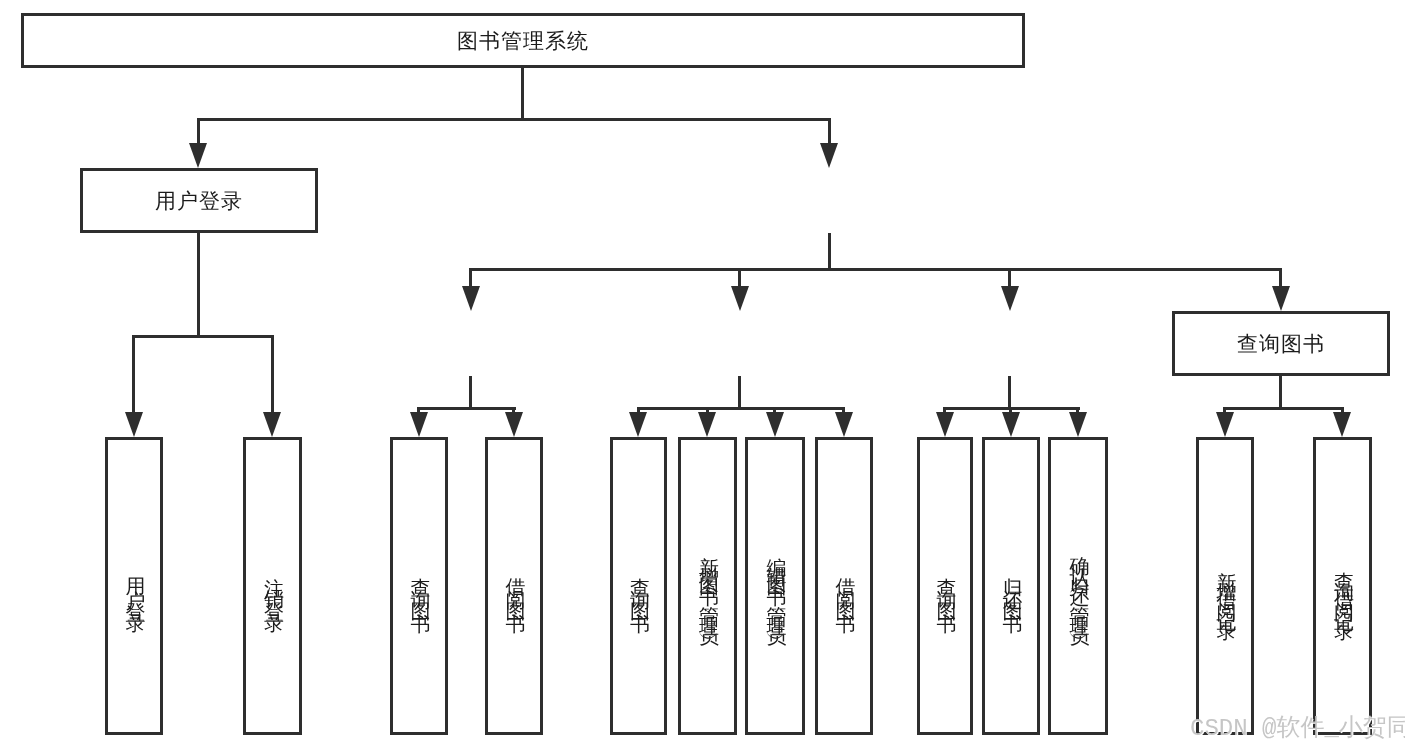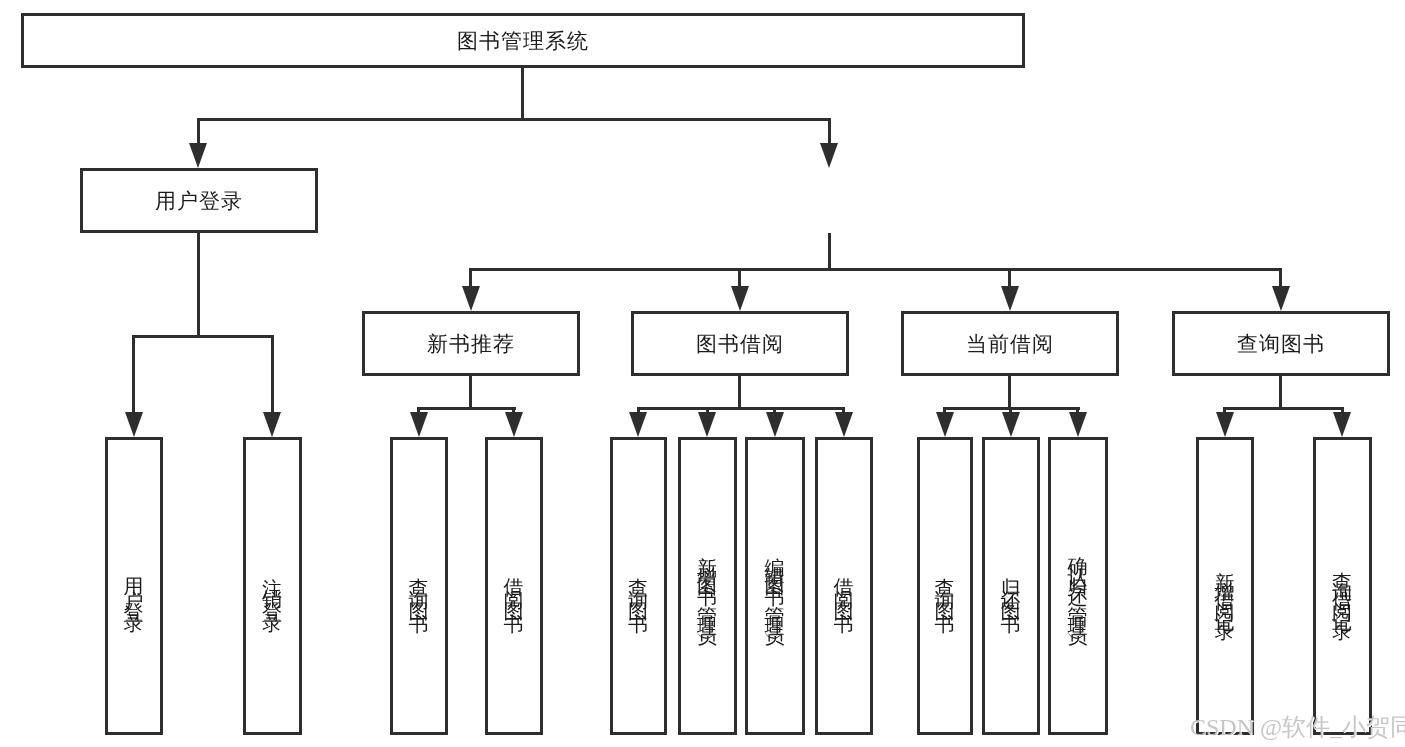--- a/index.html
+++ b/index.html
@@ -6,21 +6,21 @@
     --line:#2e2e2e;
     --border:#2e2e2e;
     --text:#1c1c1c;
     --bg:#ffffff;
   }
   html,body{margin:0;padding:0;background:var(--bg);}
   .canvas{
     position:relative;
     width:1405px;height:747px;
     background:var(--bg);
-    font-family:Liberation Serif, serif;
+    font-family:Liberation Mono, monospace;
     color:var(--text);
     overflow:hidden;
   }
   .box{
     position:absolute;
     box-sizing:border-box;
     border:3px solid var(--border);
     background:var(--bg);
     display:flex;
     align-items:center;
@@ -119,23 +119,20 @@
   <div class="line" style="left:1223px;top:407px;width:121px;height:3px"></div>
   <div class="line" style="left:1223px;top:407px;width:3px;height:9px"></div>
   <div class="line" style="left:1341px;top:407px;width:3px;height:9px"></div>
   <div class="arrow" style="left:1216px;top:412px"></div>
   <div class="arrow" style="left:1333px;top:412px"></div>
 
   <div class="box" style="left:21px;top:13px;width:1004px;height:55px">图书管理系统</div>
 
   <div class="box" style="left:80px;top:168px;width:238px;height:65px">用户登录</div>
 
-  <div class="box" style="left:362px;top:311px;width:218px;height:65px">新书推荐</div>
-  <div class="box" style="left:631px;top:311px;width:218px;height:65px">图书借阅</div>
-  <div class="box" style="left:901px;top:311px;width:218px;height:65px">当前借阅</div>
   <div class="box" style="left:1172px;top:311px;width:218px;height:65px">查询图书</div>
 
   <div class="box v" style="left:105px;top:437px;width:58px;height:298px">
     <span>用户登录</span>
   </div>
   <div class="box v" style="left:243px;top:437px;width:59px;height:298px">
     <span>注销登录</span>
   </div>
 
   <div class="box v" style="left:390px;top:437px;width:58px;height:298px">

